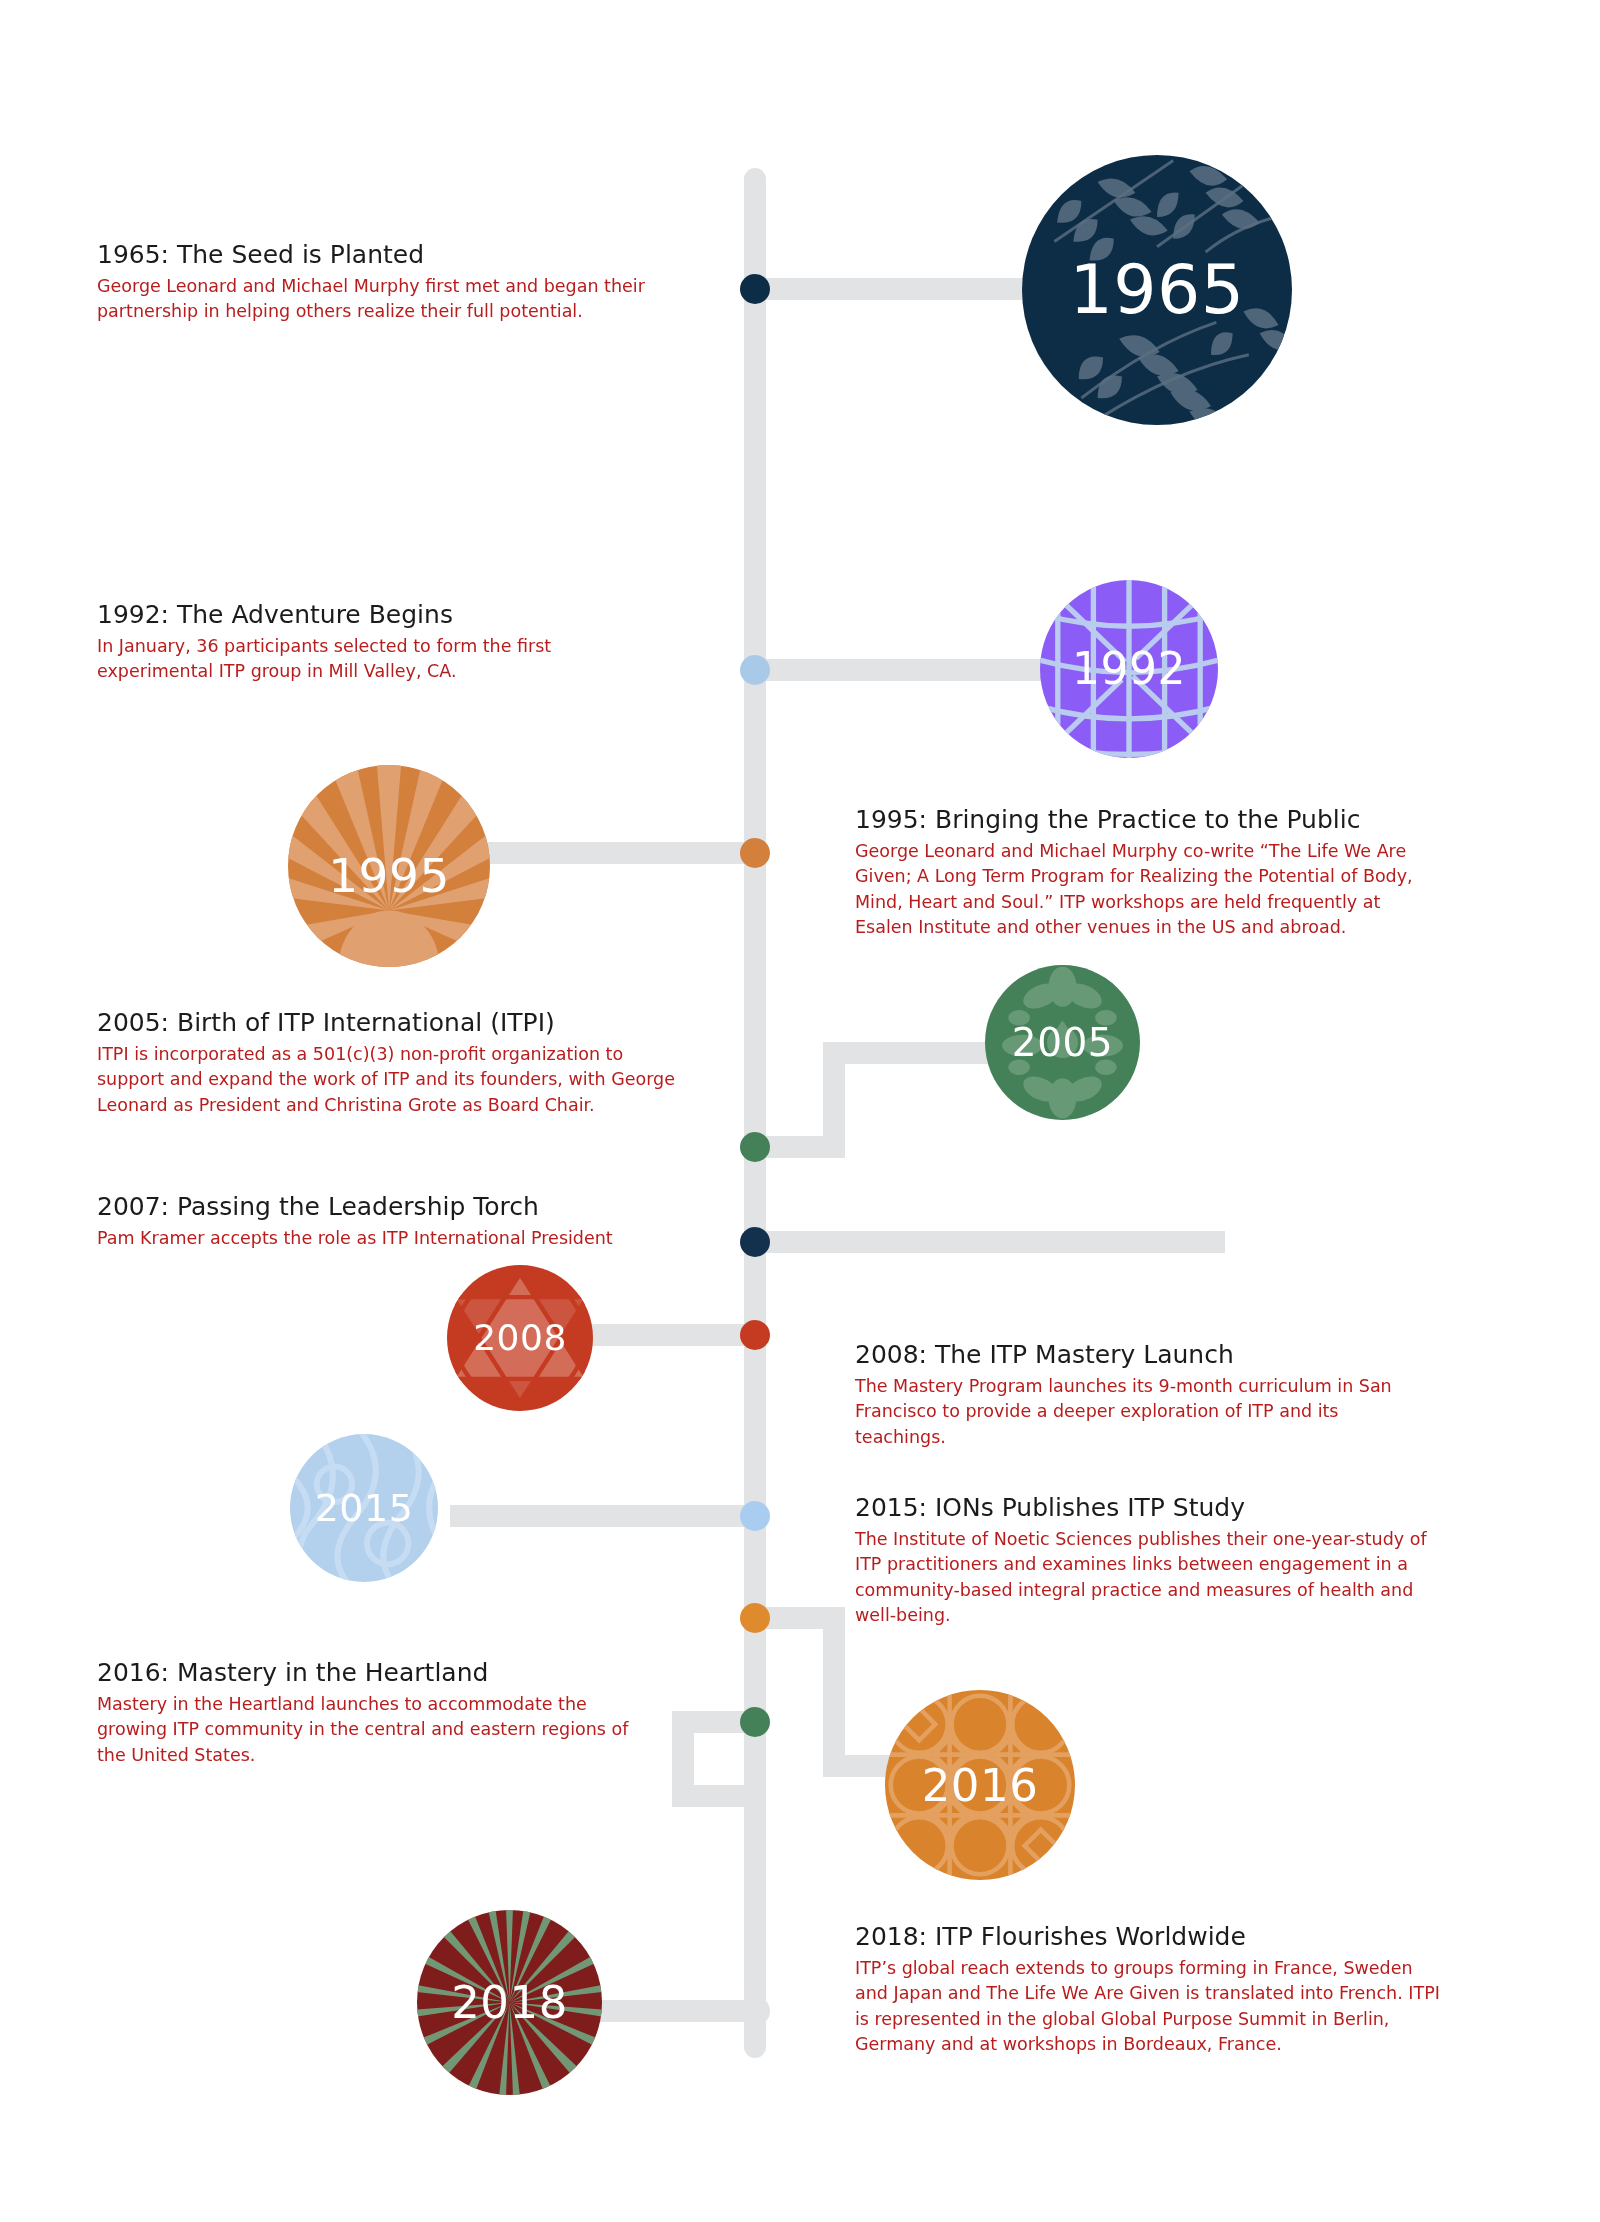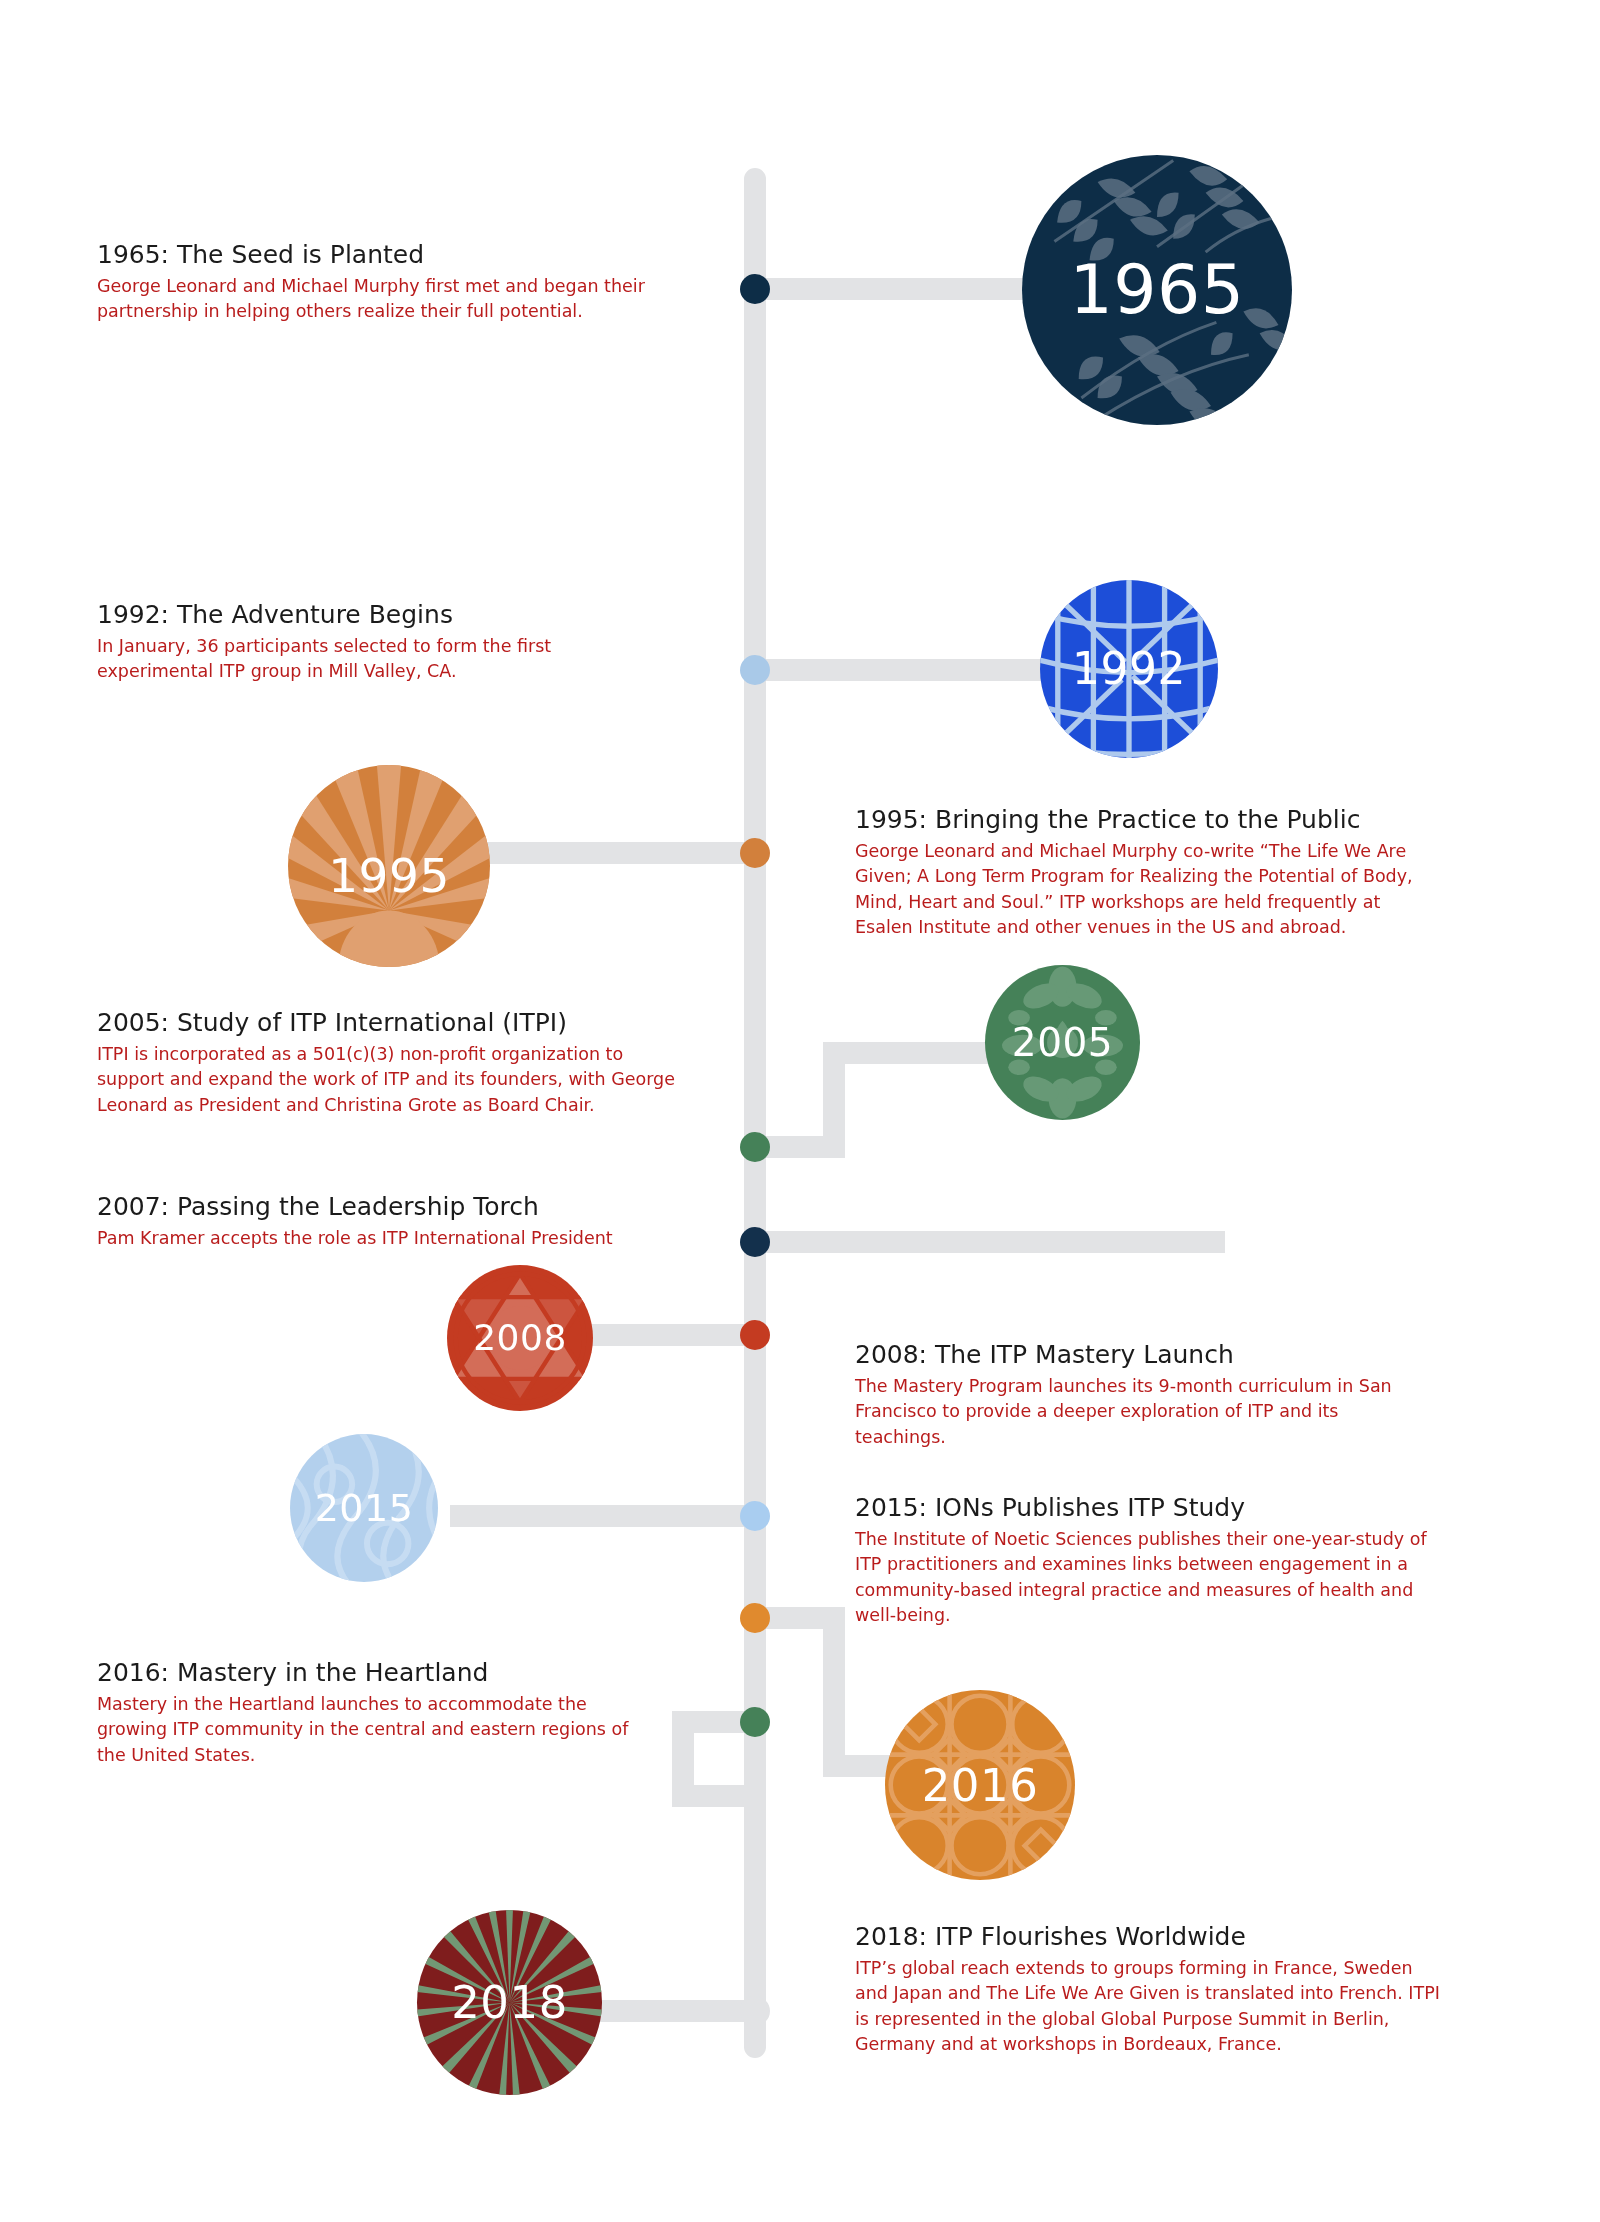--- a/index.html
+++ b/index.html
@@ -164,21 +164,21 @@
           <path d="M50 34 L92 4"></path>
           <path d="M22 90 Q48 70 72 62"></path>
           <path d="M28 98 Q56 80 84 74"></path>
           <path d="M68 36 Q80 26 98 22"></path>
         </g>
       </svg>
     </div>
     <span class="yl" style="font-size:68px;">1965</span>
   </div>
 
-  <div class="yearcircle" style="left:1040px; top:580px; width:178px; height:178px; background:#1d4ed8;">
+  <div class="yearcircle" style="left:1040px; top:580px; width:178px; height:178px; background:#8b5cf6;">
     <div class="pattern">
       <svg viewBox="0 0 100 100" preserveAspectRatio="none">
         <g stroke="#bfd7f0" stroke-width="3" fill="none" opacity="0.9">
           <path d="M10 4 L10 96"></path>
             <path d="M30 -4 L30 104"></path>
           <path d="M50 -4 L50 104"></path>
             <path d="M70 -4 L70 104"></path>
           <path d="M90 4 L90 96"></path>
           <path d="M-4 18 Q50 34 104 18"></path>
           <path d="M-4 44 Q50 60 104 44"></path>
@@ -349,21 +349,21 @@
     <h3>1992: The Adventure Begins</h3>
     <p style="width:480px;">In January, 36 participants selected to form the first experimental ITP group in Mill Valley, CA.</p>
   </div>
 
   <div class="evt" style="left:855px; top:805px; width:610px;">
     <h3>1995: Bringing the Practice to the Public</h3>
     <p style="width:578px;">George Leonard and Michael Murphy co-write “The Life We Are Given; A Long Term Program for Realizing the Potential of Body, Mind, Heart and Soul.” ITP workshops are held frequently at Esalen Institute and other venues in the US and abroad.</p>
   </div>
 
   <div class="evt" style="left:97px; top:1008px; width:620px;">
-    <h3>2005: Study of ITP International (ITPI)</h3>
+    <h3>2005: Birth of ITP International (ITPI)</h3>
     <p style="width:585px;">ITPI is incorporated as a 501(c)(3) non-profit organization to support and expand the work of ITP and its founders, with George Leonard as President and Christina Grote as Board Chair.</p>
   </div>
 
   <div class="evt" style="left:97px; top:1192px; width:620px;">
     <h3>2007: Passing the Leadership Torch</h3>
     <p style="width:610px;">Pam Kramer accepts the role as ITP International President</p>
   </div>
 
   <div class="evt" style="left:855px; top:1340px; width:600px;">
     <h3>2008: The ITP Mastery Launch</h3>

